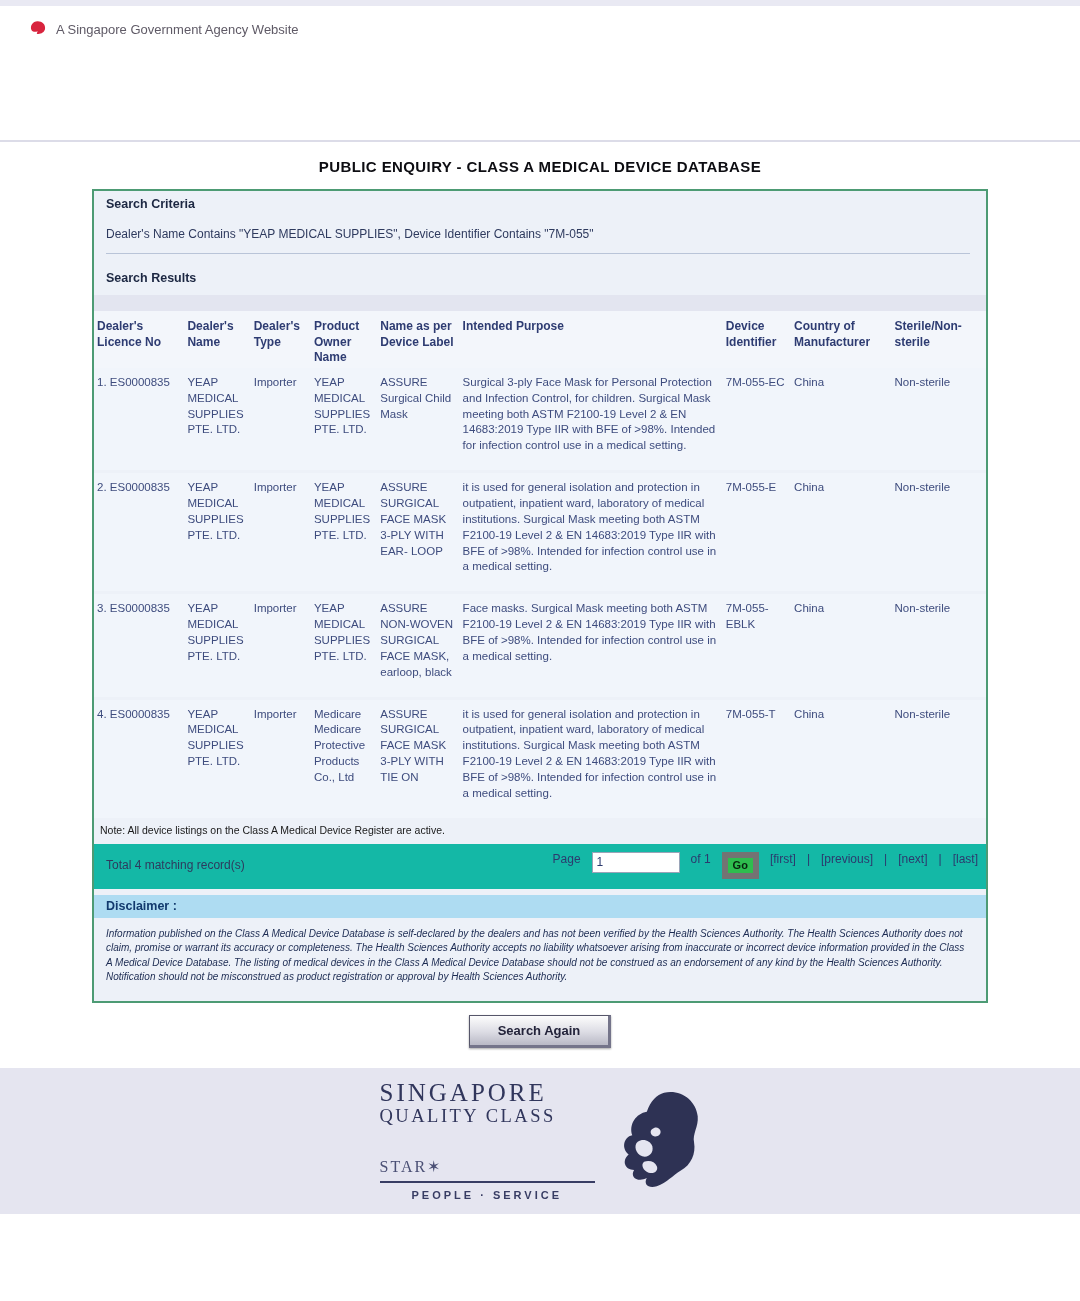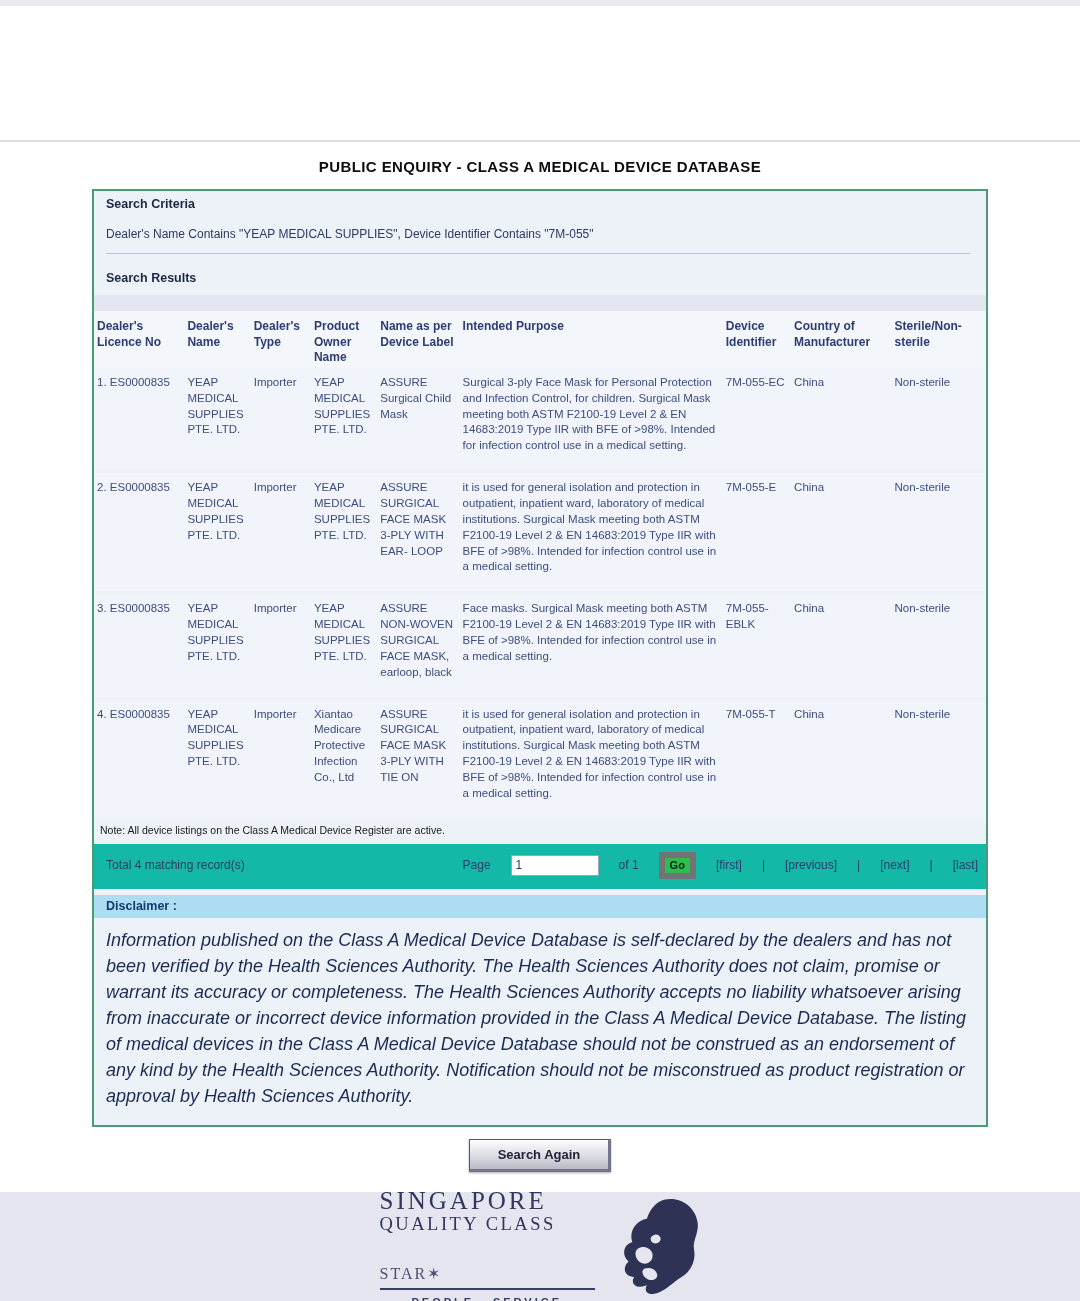--- a/index.html
+++ b/index.html
@@ -45,53 +45,62 @@
     word-wrap:break-word;
   }
   col.c-licence {width:90px;} col.c-name {width:66px;} col.c-type {width:60px;}
   col.c-owner {width:66px;} col.c-label {width:82px;} col.c-purpose {width:262px;}
   col.c-device {width:68px;} col.c-country {width:100px;} col.c-sterile {width:94px;}
 
   .note-line { padding:3px 12px 8px 6px; font-size:10.5px; color:#1a1a1a; }
 
   .total-row { display:flex; justify-content:space-between; align-items:center; padding:8px 8px 10px 12px; background:#14b8a6; }
   .total-text { font-size:12px; color:#2e3a5e; }
-  .pager { display:flex; align-items:center; gap:20px; font-size:12px; color:#2c3a6e; }
+  .pager { display:flex; align-items:flex-start; gap:11px; font-size:12px; color:#2c3a6e; }
   .pager .page-input { width:88px; height:21px; border:1px solid #9aa4b8; background:#ffffff; font-size:12px; padding:1px 4px; color:#2c3a6e; }
   .go-btn { background:#2ebd4e; border:6px solid #737373; color:#07240e; font-size:11px; font-weight:bold; padding:1px 5px 2px 5px; cursor:pointer; }
   .pager-link { cursor:pointer; }
   .pager-sep { color:#2c3a6e; }
 
   .disclaimer-label { background:#aedcf2; padding:4px 12px 5px 12px; font-size:12.5px; font-weight:bold; color:#123a6e; margin-top:6px; }
-  .disclaimer-text { padding:9px 14px 16px 12px; font-size:18px; font-style:italic; color:#1c2b52; line-height:1.45; }
+  .disclaimer-text { padding:9px 14px 16px 12px; font-size:10px; font-style:italic; color:#1c2b52; line-height:1.45; }
 
   .search-again-wrap { text-align:center; padding:12px 0 20px 0; background:#ffffff; }
   .search-again-btn {
     font-family:"Liberation Sans", sans-serif; font-size:13px; font-weight:bold; color:#23233a;
     padding:7px 28px; cursor:pointer;
     background:linear-gradient(180deg,#fdfdfd 0%,#dcdce4 55%,#b9b9c6 100%);
     border:1px solid #56566a; border-right:3px solid #74748a; border-bottom:3px solid #74748a;
     box-shadow:0 1px 2px rgba(0,0,0,0.35);
   }
 
   
-  .footer { background:#e5e5f0; height:111px; display:flex; justify-content:center; align-items:center; gap:14px; }
+  .footer { background:#e5e5f0; height:146px; display:flex; justify-content:center; align-items:center; gap:14px; }
   .sqc-text { font-family:"Liberation Serif", serif; color:#31365c; width:215px; }
   .sqc-line1 { font-size:25px; letter-spacing:3px; line-height:1; }
   .sqc-line2 { font-size:18.5px; letter-spacing:2.5px; line-height:1.2; }
   .sqc-line3 { font-size:16px; letter-spacing:2px; line-height:1.4; color:#4a4f74;margin-top:28px; }
   .sqc-rule { border:none; border-top:2px solid #383d64; margin:3px 0 6px 0; }
   .sqc-tagline { font-family:"Liberation Sans", sans-serif; font-size:11px; font-weight:bold; letter-spacing:3px; color:#383d64;padding-left:32px; }
 </style>
 </head>
 <body>
 
 <div class="top-strip"></div>
 
 <div class="header">
+  <div class="gov-banner">
+    <span class="crest">
+      <svg width="19" height="19" viewBox="0 0 24 24">
+        <path d="M4.5 15.5 C2 10 6 4 12 4 C18 4 22.5 8 21.5 14 C20.7 18.6 15.5 21 11 20 L12.2 16.8 C9 18 6.2 17.6 4.5 15.5 Z" fill="#d8243e"></path>
+        <path d="M7 8 L9 6.2 L9.6 9 Z M11 5.4 L13 4.6 L13 7.4 Z M16 5.8 L18 6.8 L16.2 8.6 Z" fill="#d8243e"></path>
+      </svg>
+    </span>
+    <span class="gov-text">A Singapore Government Agency Website</span>
+  </div>
 </div>
 <div class="header-divider"></div>
 
 <div class="main">
   <div class="page-title">PUBLIC ENQUIRY - CLASS A MEDICAL DEVICE DATABASE</div>
 
   <div class="panel">
 
     <div class="panel-section">
       <div class="criteria-block">
@@ -159,21 +168,21 @@
             <td>ASSURE NON-WOVEN SURGICAL FACE MASK, earloop, black</td>
             <td>Face masks. Surgical Mask meeting both ASTM F2100-19 Level 2 &amp; EN 14683:2019 Type IIR with BFE of &gt;98%. Intended for infection control use in a medical setting.</td>
             <td>7M-055-EBLK</td>
             <td>China</td>
             <td>Non-sterile</td>
           </tr>
           <tr>
             <td>4. ES0000835</td>
             <td>YEAP MEDICAL SUPPLIES PTE. LTD.</td>
             <td>Importer</td>
-            <td>Xiantao Medicare Protective Infection Co., Ltd</td>
+            <td>Medicare Medicare Protective Products Co., Ltd</td>
             <td>ASSURE SURGICAL FACE MASK 3-PLY WITH TIE ON</td>
             <td>it is used for general isolation and protection in outpatient, inpatient ward, laboratory of medical institutions. Surgical Mask meeting both ASTM F2100-19 Level 2 &amp; EN 14683:2019 Type IIR with BFE of &gt;98%. Intended for infection control use in a medical setting.</td>
             <td>7M-055-T</td>
             <td>China</td>
             <td>Non-sterile</td>
           </tr>
         </tbody>
       </table>
 
       <div class="note-line">Note: All device listings on the Class A Medical Device Register are active.</div>

